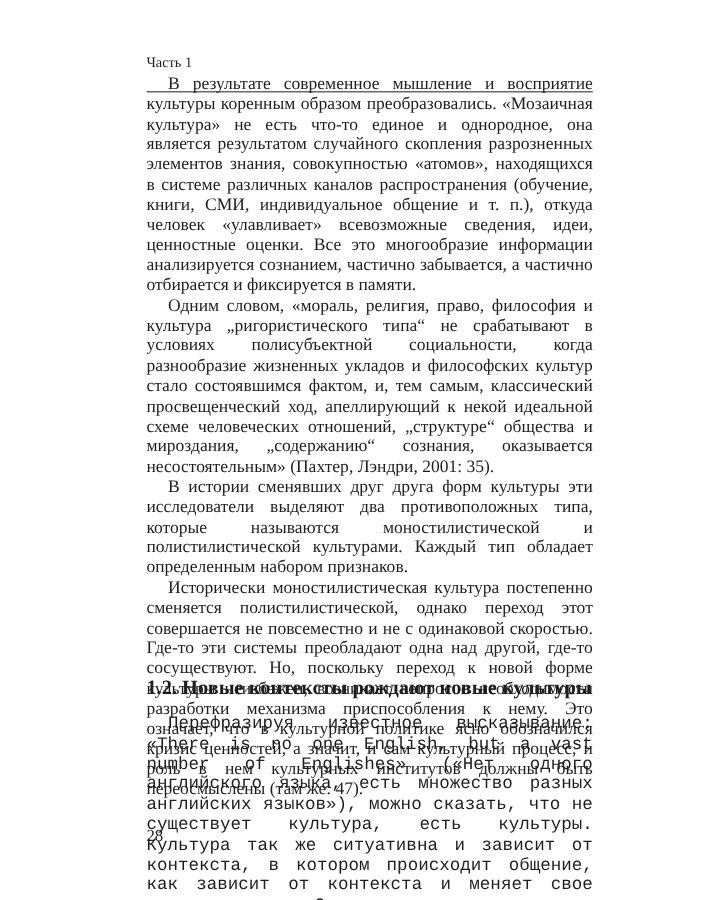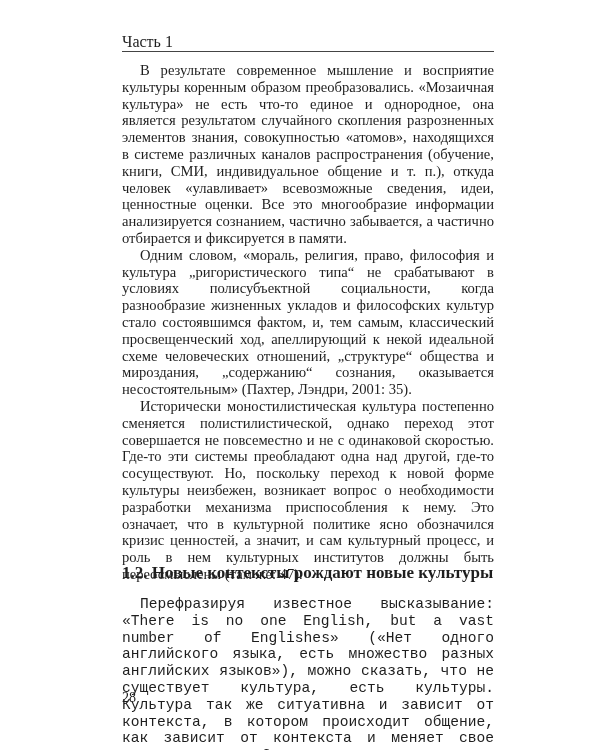--- a/index.html
+++ b/index.html
@@ -2,22 +2,22 @@
 <html><head>
 <meta charset="utf-8">
 <style>
   html, body { margin: 0; padding: 0; }
   body {
     width: 600px; height: 750px; background: #ffffff; position: relative; overflow: hidden;
     font-family: "Liberation Serif", "DejaVu Serif", serif; color: #1e1e1e;
   }
   .page { position: absolute; left: 122px; top: 0; width: 372px; }
   .running-header {
-    position: absolute; top: 35px; left: 0; width: 372px;
-    font-size: 16px; line-height: 14px; padding-bottom: 2px;
+    position: absolute; top: 45px; left: 0; width: 372px;
+    font-size: 12px; line-height: 14px; padding-bottom: 17px;
     border-bottom: 1px solid #444;
   }
   .body-text { position: absolute; top: 62px; left: 0; width: 372px; }
   .para {
     margin: 0; font-size: 14.6px; line-height: 16.8px; text-align: justify;
     text-indent: 18px; hyphens: manual;
   }
   .para.cont { text-indent: 0; }
   .heading {
     position: absolute; top: 562px; left: 0; width: 372px; text-align: left;
@@ -28,20 +28,21 @@
 </style>
 </head>
 <body>
 
 <div class="page">
   <div class="running-header">Часть 1</div>
 
   <div class="body-text">
     <p class="para">В результате современное мышление и восприятие культуры коренным образом преобразовались. «Мозаичная культура» не есть что-то единое и однородное, она является результатом случайного скопления разрозненных элементов знания, совокупностью «атомов», находящихся в системе различных каналов распространения (обучение, книги, СМИ, индивидуальное общение и т. п.), откуда человек «улавливает» всевозможные сведения, идеи, ценностные оценки. Все это многообразие информации анализируется сознанием, частично забывается, а частично отбирается и фиксируется в памяти.</p>
     <p class="para">Одним словом, «мораль, религия, право, философия и культура „ригористического типа“ не срабатывают в условиях полисубъектной социальности, когда разнообразие жизненных укладов и философских культур стало состоявшимся фактом, и, тем самым, классический просвещенческий ход, апеллирующий к некой идеальной схеме человеческих отношений, „структуре“ общества и мироздания, „содержанию“ сознания, оказывается несостоятельным» (Пахтер, Лэндри, 2001: 35).</p>
+    <p class="para">В истории сменявших друг друга форм культуры эти исследователи выделяют два противоположных типа, которые называются моностилистической и полистилистической культурами. Каждый тип обладает определенным набором признаков.</p>
     <p class="para">Исторически моностилистическая культура постепенно сменяется полистилистической, однако переход этот совершается не повсеместно и не с одинаковой скоростью. Где-то эти системы преобладают одна над другой, где-то сосуществуют. Но, поскольку переход к новой форме культуры неизбежен, возникает вопрос о необходимости разработки механизма приспособления к нему. Это означает, что в культурной политике ясно обозначился кризис ценностей, а значит, и сам культурный процесс, и роль в нем культурных институтов должны быть переосмыслены (там же: 47).</p>
   </div>
 
   <h2 class="heading">1.2. Новые контексты рождают новые культуры</h2>
 
   <div class="body-text-2">
     <p class="para">Перефразируя известное высказывание: «There is no one English, but a vast number of Englishes» («Нет одного английского языка, есть множество разных английских языков»), можно сказать, что не существует культура, есть культуры. Культура так же ситуативна и зависит от контекста, в котором происходит общение, как зависит от контекста и меняет свое значение слово. Современные исследо-</p>
   </div>
 
   <div class="page-number">28</div>

